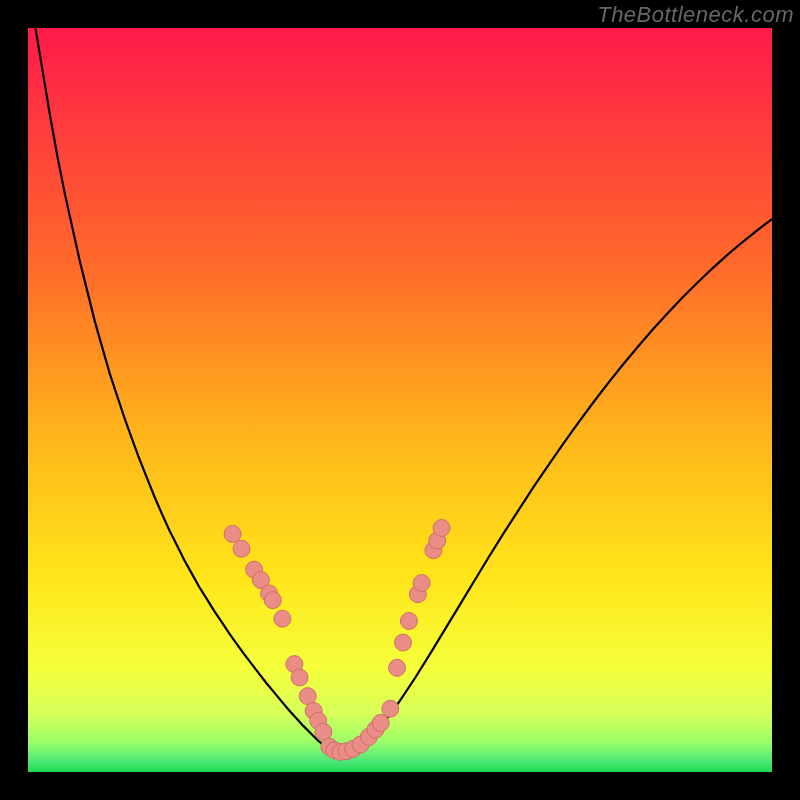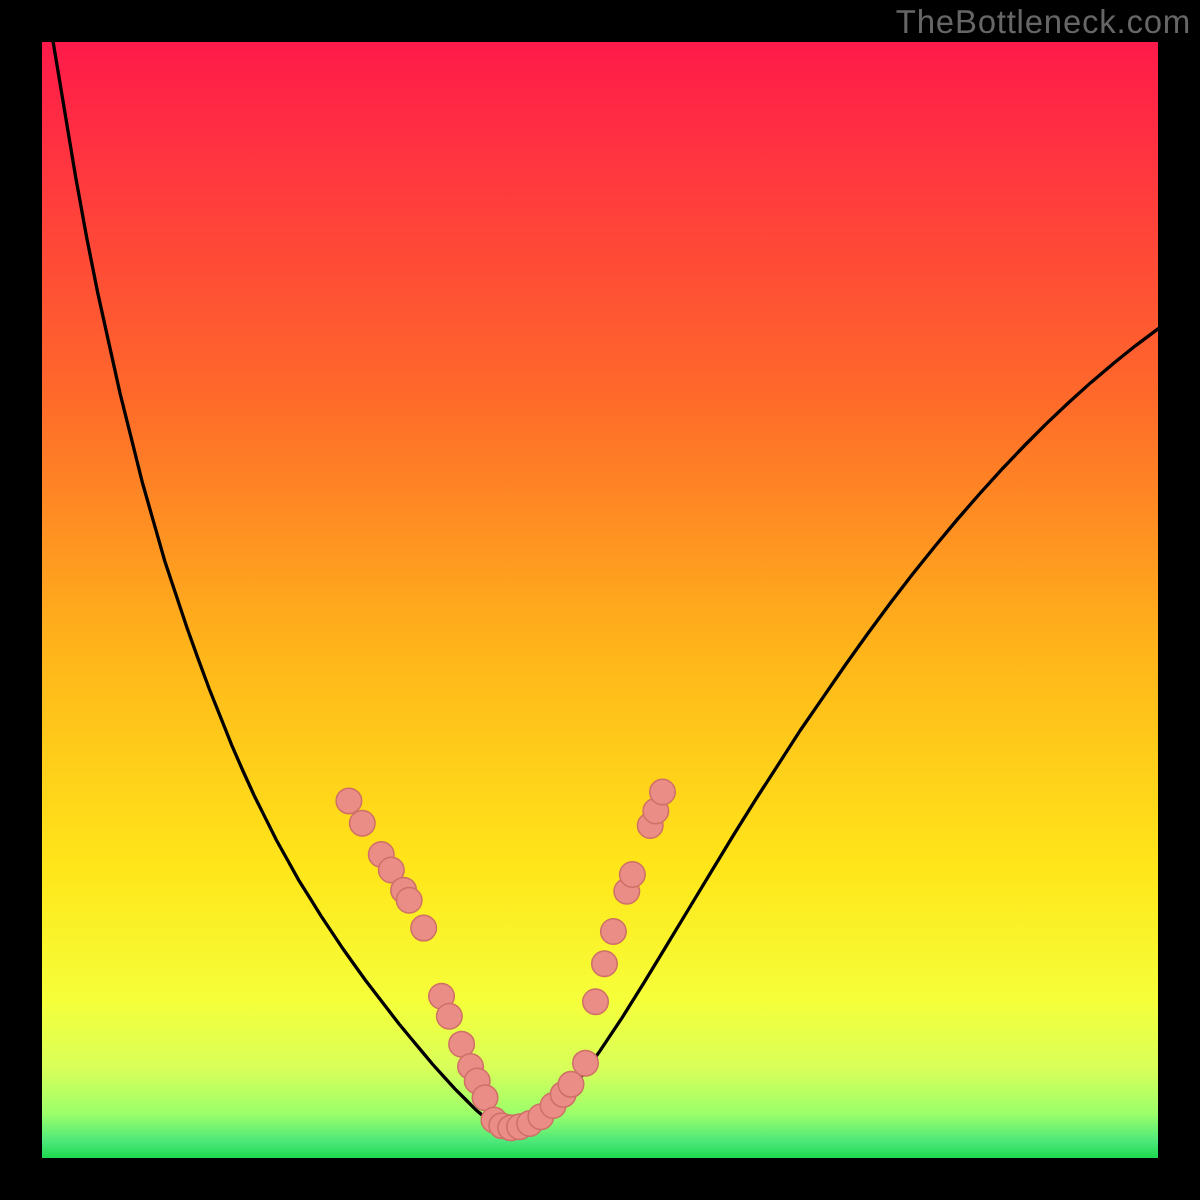--- a/index.html
+++ b/index.html
@@ -8,20 +8,21 @@
     width: 800px;
     height: 800px;
     overflow: hidden;
     background: #000;
     font-family: Arial, Helvetica, sans-serif;
   }
   .frame {
     position: absolute;
     inset: 0;
     background: #000;
+    font-style: italic;
   }
   .plot {
     position: absolute;
     left: 28px;
     top: 28px;
     width: 744px;
     height: 744px;
     overflow: hidden;
   }
   .gradient {

